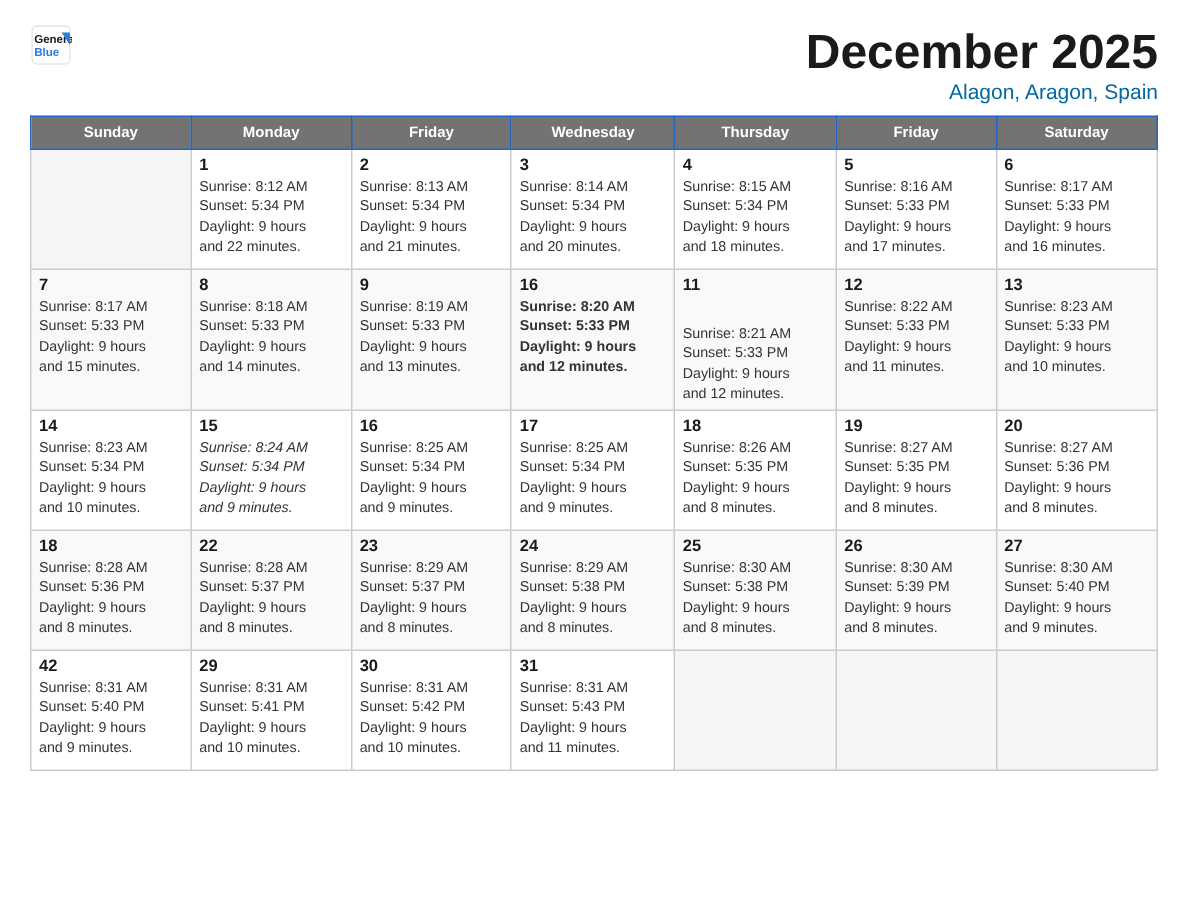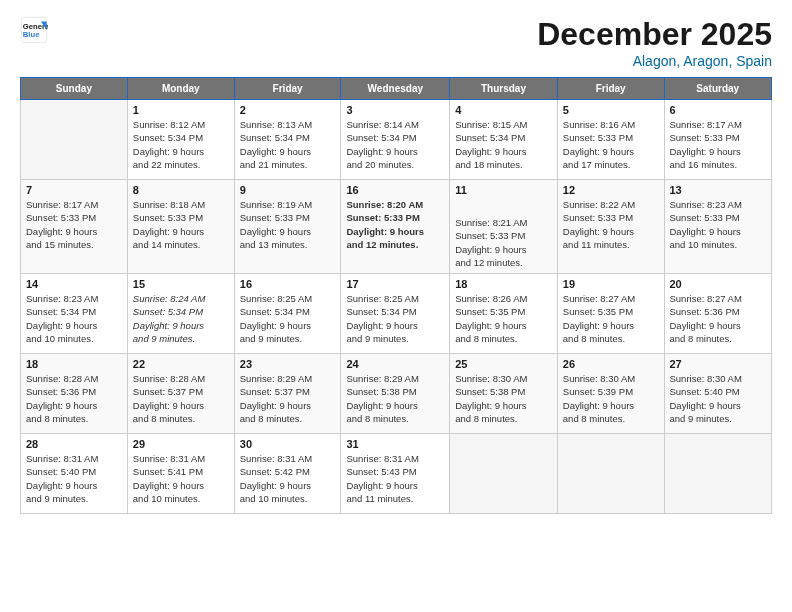--- a/index.html
+++ b/index.html
@@ -309,21 +309,21 @@
           <td>
             <span class="day-num">27</span>
             <div class="day-info" style="white-space: pre-line;">Sunrise: 8:30 AM
 Sunset: 5:40 PM
 Daylight: 9 hours
 and 9 minutes.</div>
           </td>
         </tr>
         <tr>
           <td>
-            <span class="day-num">28</span>
+            <span class="day-num">42</span>
             <div class="day-info" style="white-space: pre-line;">Sunrise: 8:31 AM
 Sunset: 5:40 PM
 Daylight: 9 hours
 and 9 minutes.</div>
           </td>
           <td>
             <span class="day-num">29</span>
             <div class="day-info" style="white-space: pre-line;">Sunrise: 8:31 AM
 Sunset: 5:41 PM
 Daylight: 9 hours

